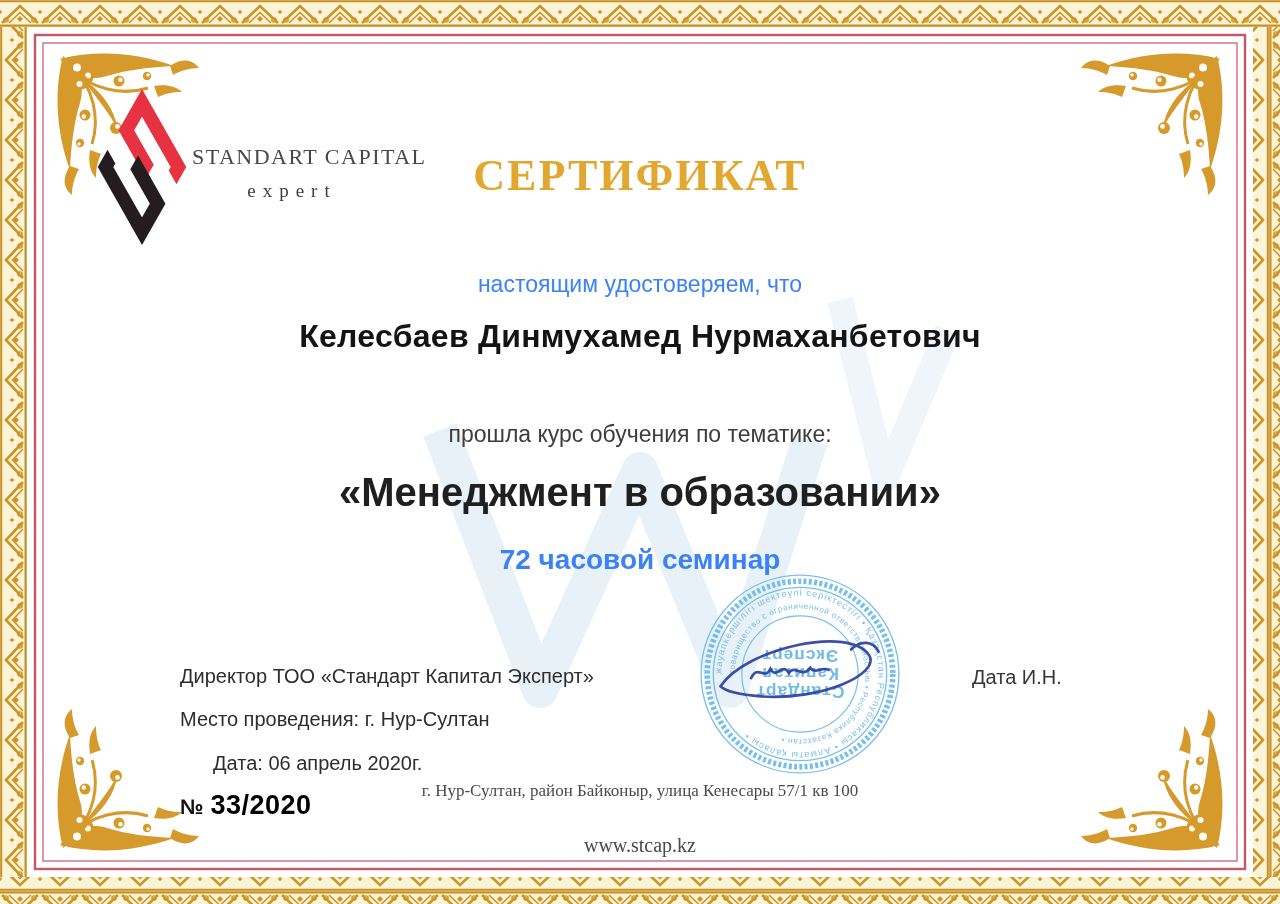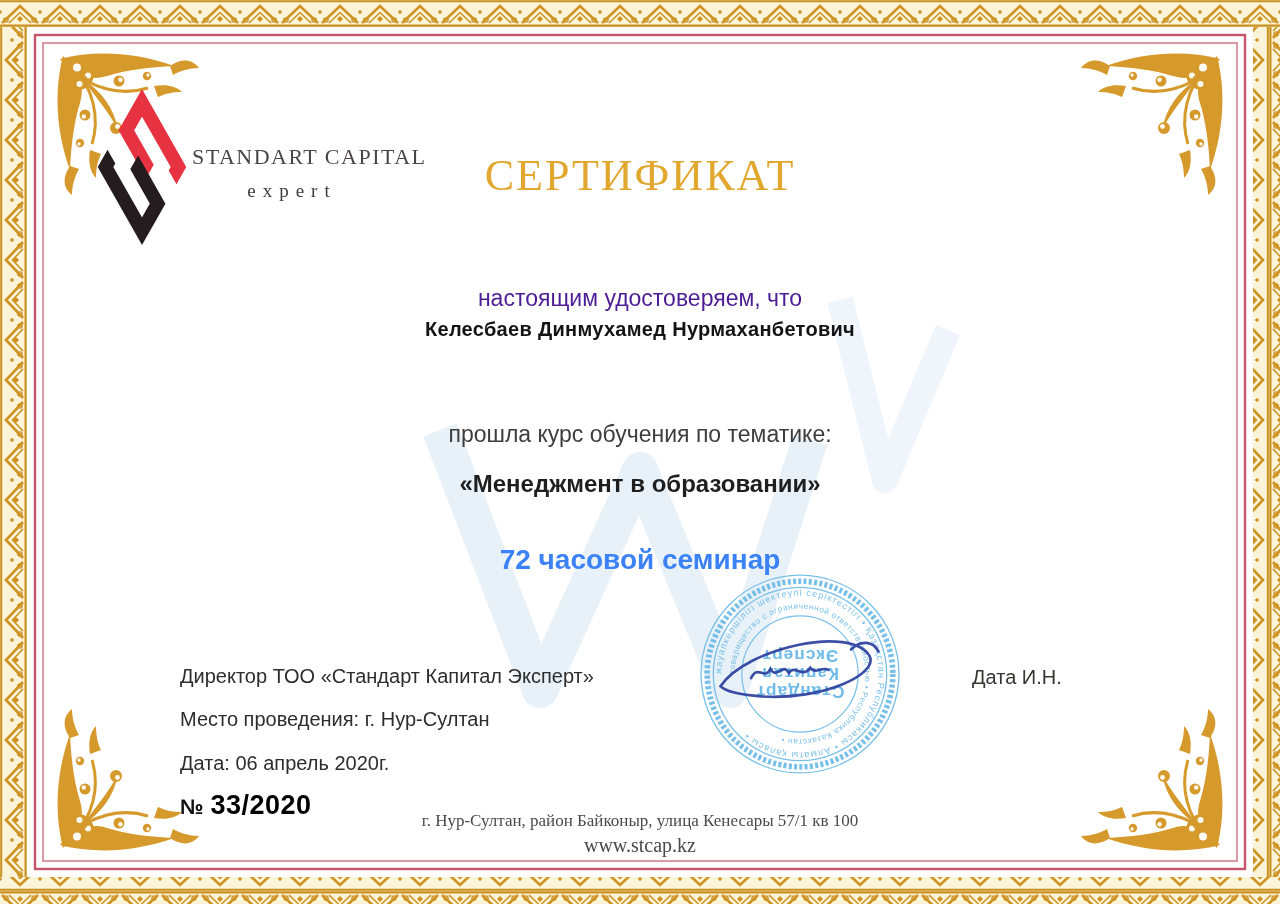--- a/index.html
+++ b/index.html
@@ -11,41 +11,41 @@
   .cert svg.bg { position:absolute; inset:0; z-index:0; }
   .abs { position:absolute; z-index:3; }
   .centered { left:0; width:100%; text-align:center; }
 
   .logo-wrap { left:96px; top:86px; width:300px; height:170px; z-index:2; }
   .logo-mark { position:absolute; left:0; top:0; }
   .logo-text { position:absolute; left:96px; top:58px; width:200px; text-align:center; color:#4b4546; }
   .logo-company { font-family:"Liberation Serif", serif; font-size:22px; letter-spacing:1.5px; white-space:nowrap; }
   .logo-sub { font-family:"Liberation Serif", serif; font-size:19px; letter-spacing:7px; margin-top:10px; color:#3f3a3b; }
 
-  .title { top:150px; font-family:"Liberation Serif", serif; font-weight:normal;
+  .title { top:150px; font-family:"Liberation Serif", serif; font-weight:bold;
            font-size:44px; letter-spacing:2px; color:#e2a72e; }
-  .intro { top:285px; font-size:23px; color:#4c1d95; }
-  .name  { top:318px; font-size:20px; font-weight:bold; color:#141414; letter-spacing:0.3px; }
+  .intro { top:271px; font-size:23px; color:#3b82f6; }
+  .name  { top:318px; font-size:32px; font-weight:bold; color:#141414; letter-spacing:0.3px; }
   .course-intro { top:421px; font-size:23px; color:#3d3d3d; }
-  .course-name  { top:470px; font-size:24px; font-weight:bold; color:#1f1f1f; }
+  .course-name  { top:470px; font-size:40px; font-weight:bold; color:#1f1f1f; }
   .duration     { top:544px; font-size:28px; font-weight:bold; color:#3b82f6; }
 
   .left-col { left:180px; font-weight:normal; color:#2d2d2d; font-size:20px; white-space:nowrap; }
   .director { top:665px; }
   .place    { top:708px; }
-  .date     { top:752px; }
+  .date     { top:752px;margin-left:33px; }
   .number   { top:790px; display:flex; align-items:baseline; gap:7px; font-weight:normal; }
   .number .no-sign { font-size:21px; color:#111; font-weight:bold; }
   .number .no-val  { font-size:27px; color:#000; font-weight:bold; letter-spacing:0.5px; }
 
   .signer { left:972px; top:666px; font-size:20px; color:#3a3434; }
 
   .stamp-wrap { left:698px; top:572px; width:204px; height:204px; z-index:2; }
 
-  .footer-address { top:811px; font-family:"Liberation Serif", serif; font-size:17px; color:#4a4a4a; }
+  .footer-address { top:781px; font-family:"Liberation Serif", serif; font-size:17px; color:#4a4a4a; }
   .footer-site    { top:834px; font-family:"Liberation Serif", serif; font-size:20px; color:#4a4a4a; }
 </style>
 </head>
 <body>
 
 <div class="cert">
 
   <svg class="bg" width="1280" height="904" viewBox="0 0 1280 904" xmlns="http://www.w3.org/2000/svg" xmlns:xlink="http://www.w3.org/1999/xlink">
     <defs>
       <pattern id="kzT" width="40" height="27" patternUnits="userSpaceOnUse">

